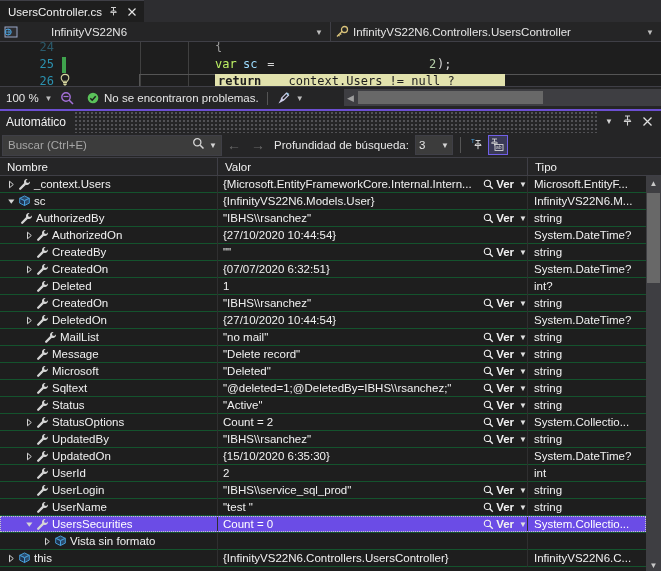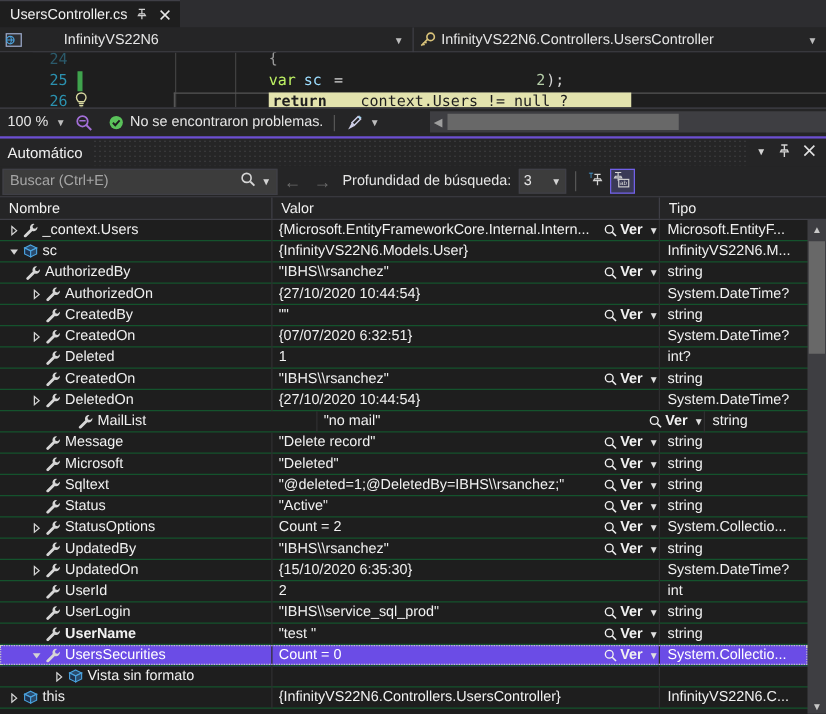--- a/index.html
+++ b/index.html
@@ -551,21 +551,21 @@
               </svg>
             </span>
             <span class="cname">DeletedOn</span>
           </div>
           <div class="cell c-val">
             <span style="overflow: hidden; white-space: nowrap;">{27/10/2020 10:44:54}</span>
           </div>
           <div class="cell c-type">System.DateTime?</div>
         </div>
         <div class="row">
-          <div class="cell c-name" style="padding-left: 14px; margin-left: 36px;">
+          <div class="cell c-name" style="padding-left: 32px;">
             <span class="twisty"></span>
             <span class="vicon">
               <svg width="13" height="12" viewBox="0 0 13 12">
                 <path d="M9.6 1.1a3 3 0 0 0-3.4 4L1.4 10a1.1 1.1 0 1 0 1.6 1.6l4.9-4.8a3 3 0 0 0 4-3.4L10.2 5 8.4 4.6 8 2.8z" fill="#d6d6d6"></path>
               </svg>
             </span>
             <span class="cname">MailList</span>
           </div>
           <div class="cell c-val">
             <span style="overflow: hidden; white-space: nowrap;">"no mail"</span>
@@ -789,21 +789,21 @@
                   <path d="M6.8 6.8l3 3" stroke="currentColor" stroke-width="1.3"></path>
                 </svg>
               </span>
               <span>Ver</span>
               <span class="vcaret">▼</span>
             </span>
           </div>
           <div class="cell c-type">string</div>
         </div>
         <div class="row">
-          <div class="cell c-name" style="padding-left: 24px; font-weight: bold;">
+          <div class="cell c-name" style="padding-left: 24px;">
             <span class="twisty"></span>
             <span class="vicon">
               <svg width="13" height="12" viewBox="0 0 13 12">
                 <path d="M9.6 1.1a3 3 0 0 0-3.4 4L1.4 10a1.1 1.1 0 1 0 1.6 1.6l4.9-4.8a3 3 0 0 0 4-3.4L10.2 5 8.4 4.6 8 2.8z" fill="#d6d6d6"></path>
               </svg>
             </span>
             <span class="cname">UserName</span>
           </div>
           <div class="cell c-val">
             <span style="overflow: hidden; white-space: nowrap;">"test "</span>

